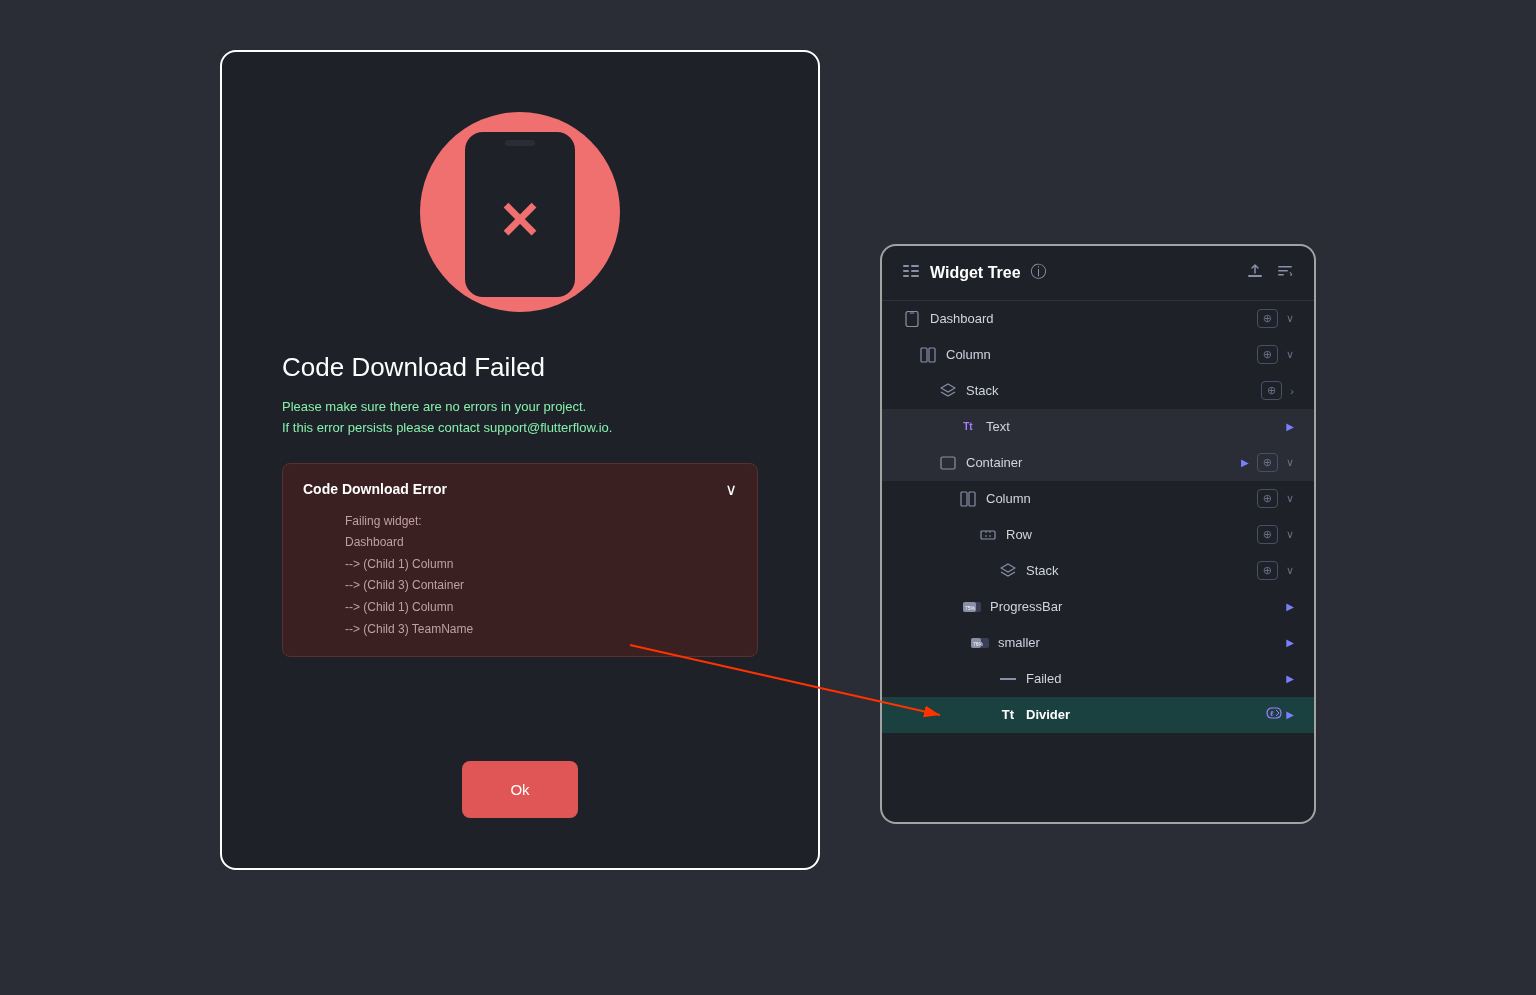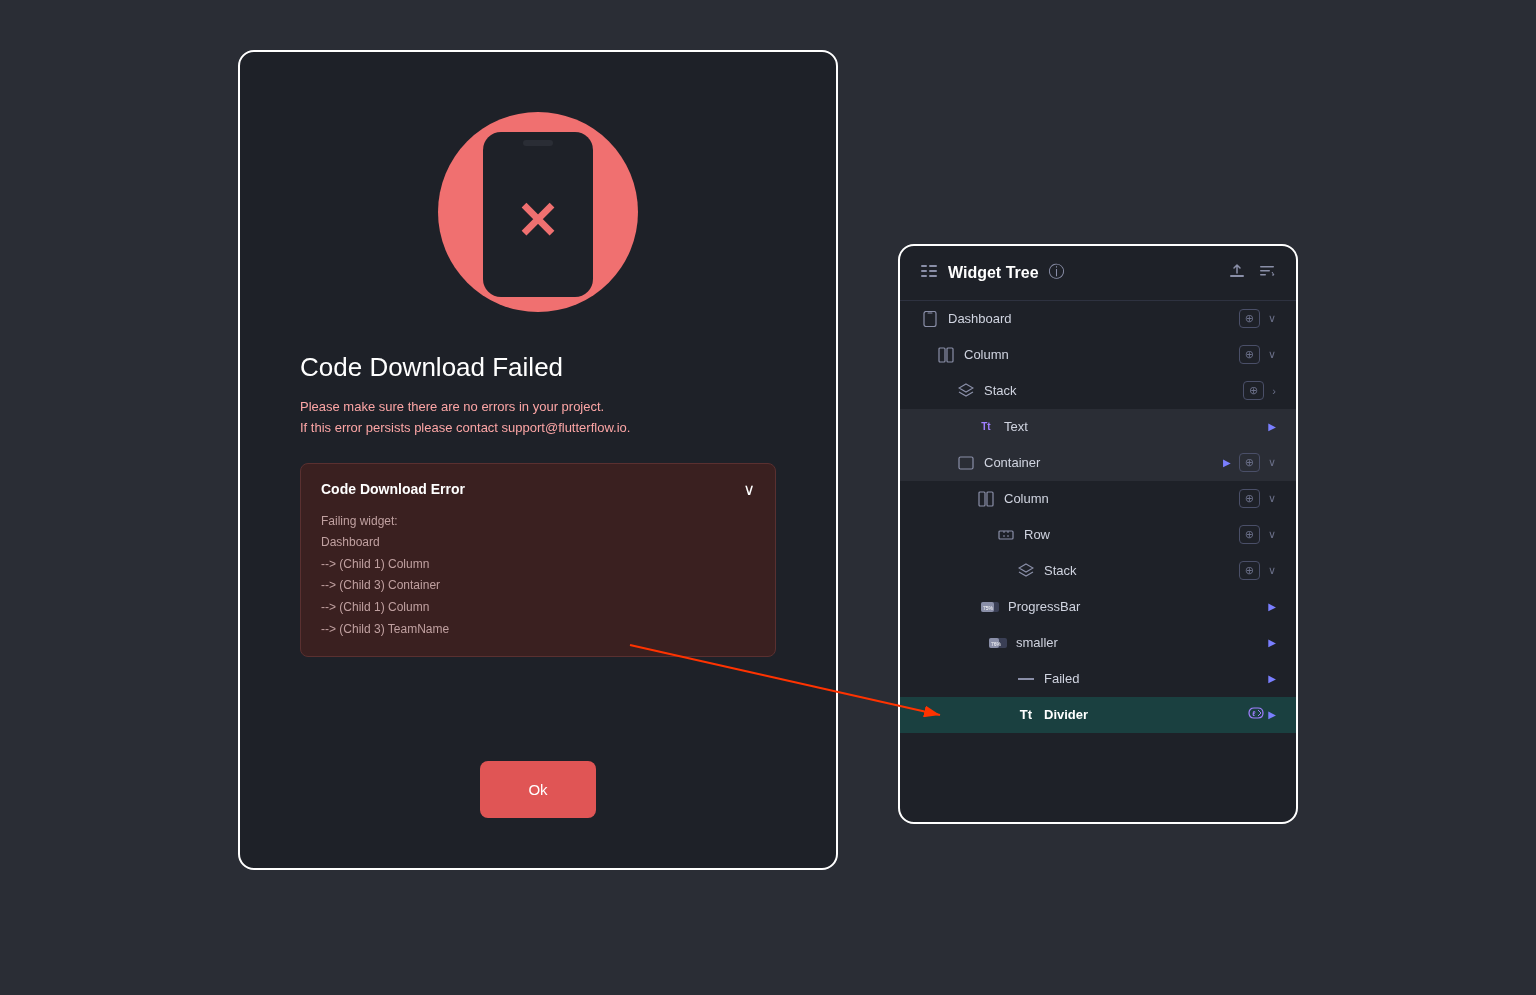--- a/index.html
+++ b/index.html
@@ -93,21 +93,21 @@
       font-size: 26px;
       font-weight: 400;
       color: #ffffff;
       margin-bottom: 14px;
       text-align: left;
       width: 100%;
     }
 
     .dialog-description {
       font-size: 13px;
-      color: #fca5a5;
+      color: #86efac;
       line-height: 1.6;
       text-align: left;
       width: 100%;
       margin-bottom: 24px;
     }
 
     .error-box {
       background-color: #3a2020;
       border: 1px solid #5a3030;
       border-radius: 8px;
@@ -131,40 +131,41 @@
 
     .chevron-down {
       color: #ffffff;
       font-size: 16px;
     }
 
     .error-box-content {
       font-size: 12px;
       color: #c0a0a0;
       line-height: 1.8;
+      margin-left: 42px;
     }
 
     .ok-button {
       background-color: #e05555;
       color: #ffffff;
       border: none;
       border-radius: 8px;
       padding: 20px 48px;
       font-size: 15px;
       font-weight: 500;
       cursor: pointer;
       margin-top: 40px;
     }
 
     
     .widget-tree-panel {
       background-color: #1e2128;
-      border: 2px solid #ffffff;
+      border: 2px solid #a3a3a3;
       border-radius: 16px;
-      width: 400px;
+      width: 436px;
       min-height: 580px;
       padding: 0;
       overflow: hidden;
       align-self: center;
       margin-top: 72px;
     }
 
     .widget-tree-header {
       display: flex;
       align-items: center;

